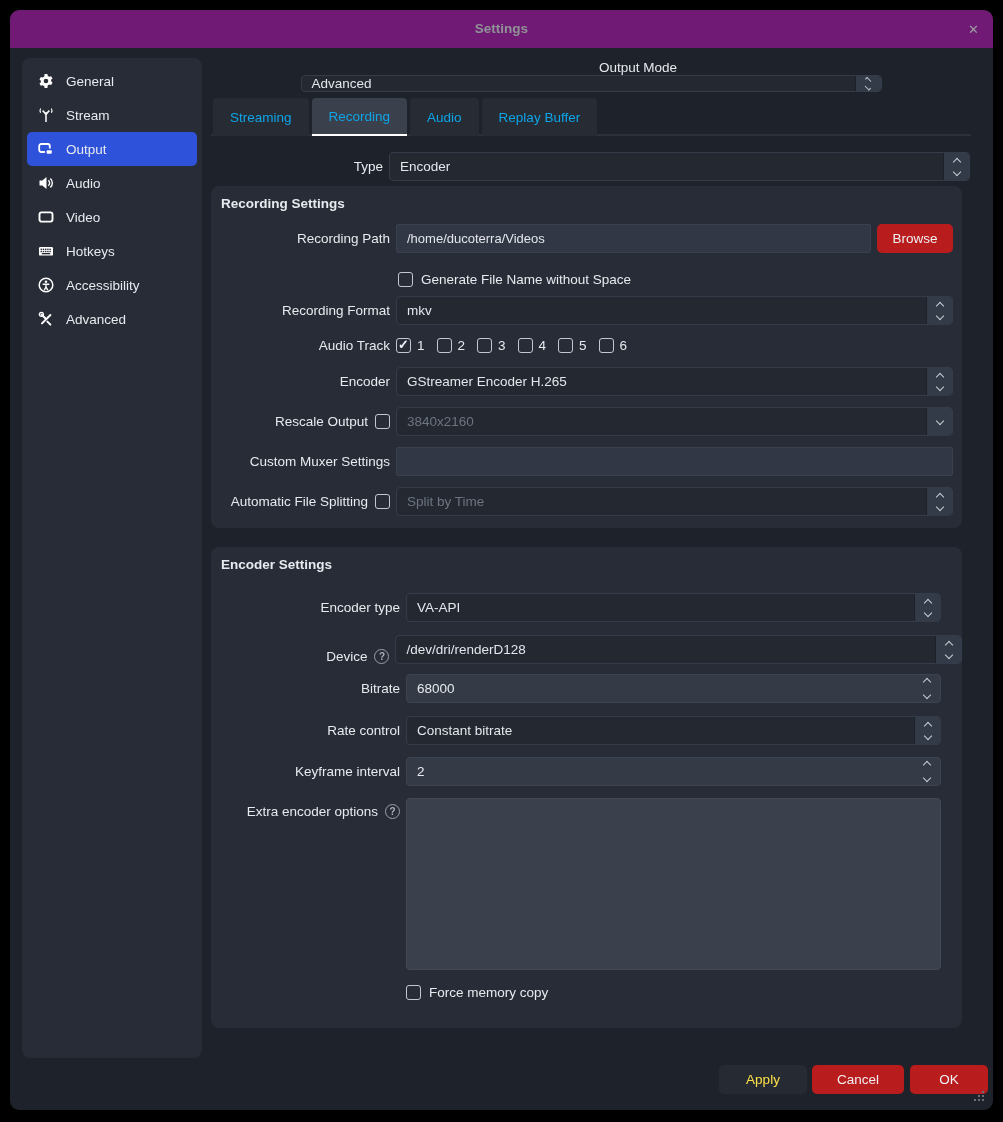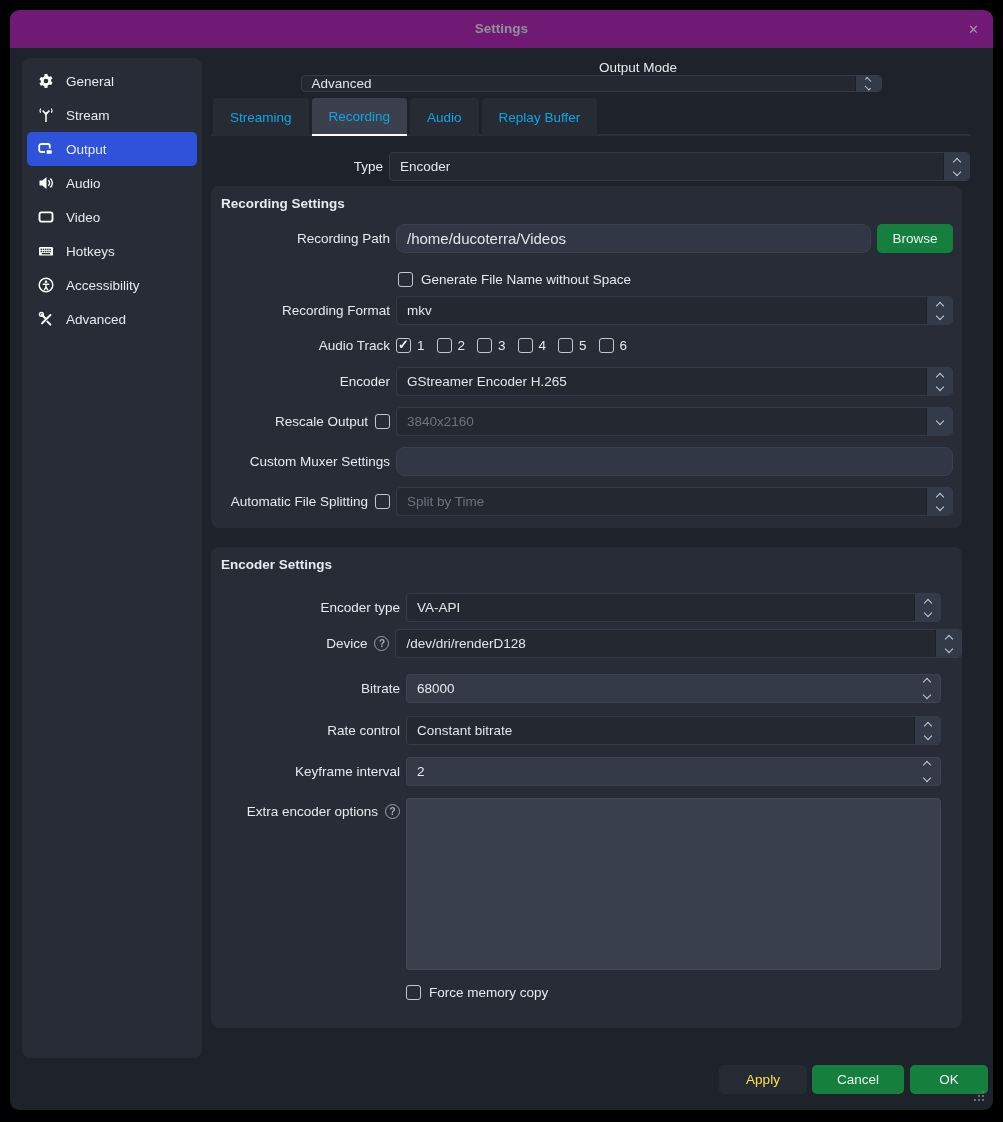--- a/index.html
+++ b/index.html
@@ -38,34 +38,34 @@
   .fieldgap { width:6px; flex:0 0 auto; }
 
   
   .combo { position:relative; height:29px; background:#232831; border:1px solid #353c49; border-radius:4px; display:flex; align-items:center; }
   .combo .ctext { padding-left:10px; color:#e3e6eb; white-space:nowrap; overflow:hidden; }
   .combo.disabled .ctext { color:#6d7480; }
   .combo-btn { position:absolute; right:0; top:0; bottom:0; width:26px; background:#343b48; border-left:1px solid #1c2027; border-radius:0 3px 3px 0; display:flex; flex-direction:column; align-items:center; justify-content:center; gap:4px; }
   .chev { width:6px; height:6px; border-right:1.6px solid #c9ced6; border-bottom:1.6px solid #c9ced6; display:block; }
   .chev.up { transform:rotate(-135deg); margin-top:3px; }
   .chev.down { transform:rotate(45deg); margin-bottom:3px; }
-  .lineedit { height:29px; background:#313744; border:1px solid #3a414e; border-radius:8px; color:#e3e6eb; padding:0 10px; font-family:"Liberation Sans", sans-serif; font-size:15px; outline:none; }
+  .lineedit { height:29px; background:#313744; border:1px solid #3a414e; border-radius:2px; color:#e3e6eb; padding:0 10px; font-family:"Liberation Sans", sans-serif; font-size:13px; outline:none; }
   .spin { position:relative; height:29px; background:#343a46; border:1px solid #3d4451; border-radius:4px; display:flex; align-items:center; }
   .spin .ctext { padding-left:10px; }
   .spin .chev.up { position:absolute; right:10px; top:4px; margin:0; }
   .spin .chev.down { position:absolute; right:10px; bottom:4px; margin:0; }
   .cb { width:15px; height:15px; border:1px solid #c2c7d0; border-radius:3px; background:transparent; position:relative; flex:0 0 auto; }
   .cb .mark { position:absolute; left:1px; top:-2px; font-size:13px; font-weight:bold; color:#eef1f5; }
   .help { width:15px; height:15px; border:1.4px solid #9aa0aa; border-radius:50%; color:#aab0ba; font-size:10px; font-weight:bold; display:flex; align-items:center; justify-content:center; flex:0 0 auto; }
   .textarea { background:#3a414c; border:1px solid #434a56; border-radius:4px; resize:none; outline:none; font-family:"Liberation Sans", sans-serif; }
   .tracks { display:flex; align-items:center; gap:12px; }
   .track { display:flex; align-items:center; gap:6px; }
 
   
-  .btn { position:absolute; height:29px; border-radius:5px; background:#15803d; color:#eef0f3; border:none; font-family:"Liberation Sans", sans-serif; font-size:13.5px; }
+  .btn { position:absolute; height:29px; border-radius:5px; background:#b91c1c; color:#eef0f3; border:none; font-family:"Liberation Sans", sans-serif; font-size:13.5px; }
   .btn.disabled { background:#262b33; color:#fde047; }
   .grip { position:absolute; right:8px; bottom:8px; }
 </style>
 </head>
 <body>
 
 <div class="window">
 
   <div class="titlebar">
     <div class="title">Settings</div>
@@ -317,21 +317,21 @@
         <span class="fieldgap"></span>
         <div class="combo" style="width:535px;">
           <span class="ctext">VA-API</span>
           <span class="combo-btn">
               <i class="chev up"></i>
               <i class="chev down"></i>
             </span>
         </div>
       </div>
 
-      <div class="row" style="top:82px;">
+      <div class="row" style="top:88px;align-items:flex-end;">
         <span class="lblcol">
             <span>Device</span>
             <span class="help">?</span>
           </span>
         <span class="fieldgap"></span>
         <div class="combo" style="width:600px;">
           <span class="ctext">/dev/dri/renderD128</span>
           <span class="combo-btn">
               <i class="chev up"></i>
               <i class="chev down"></i>

